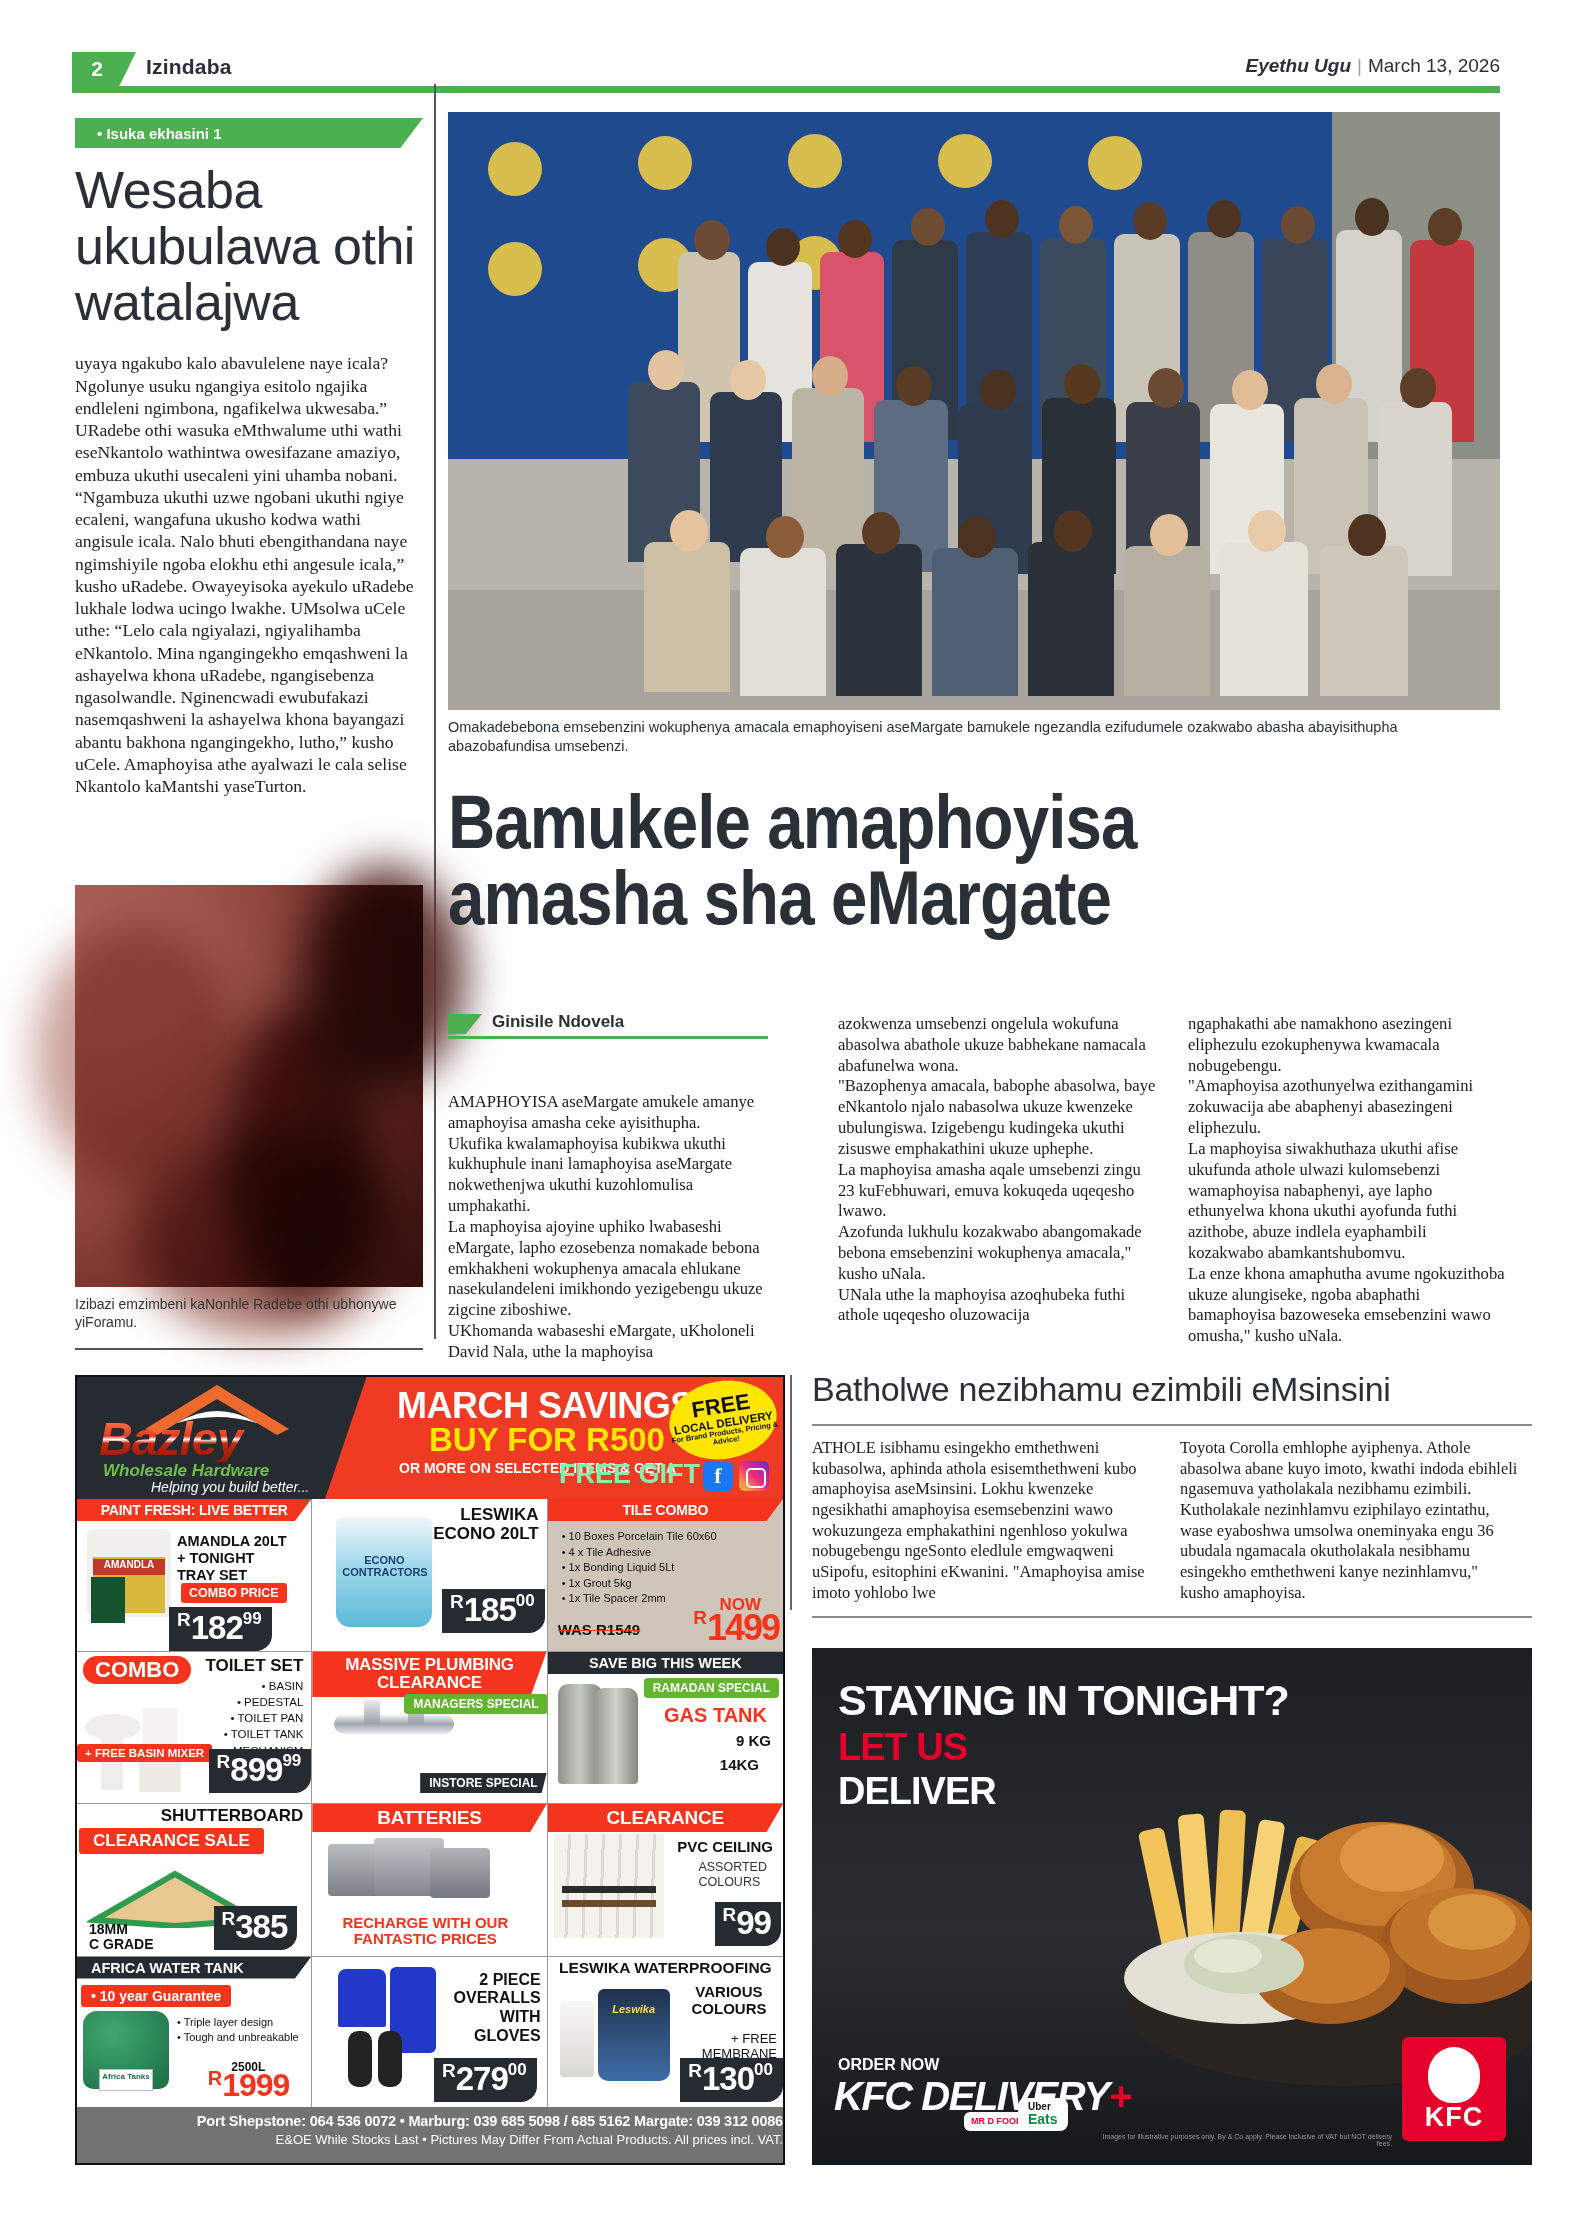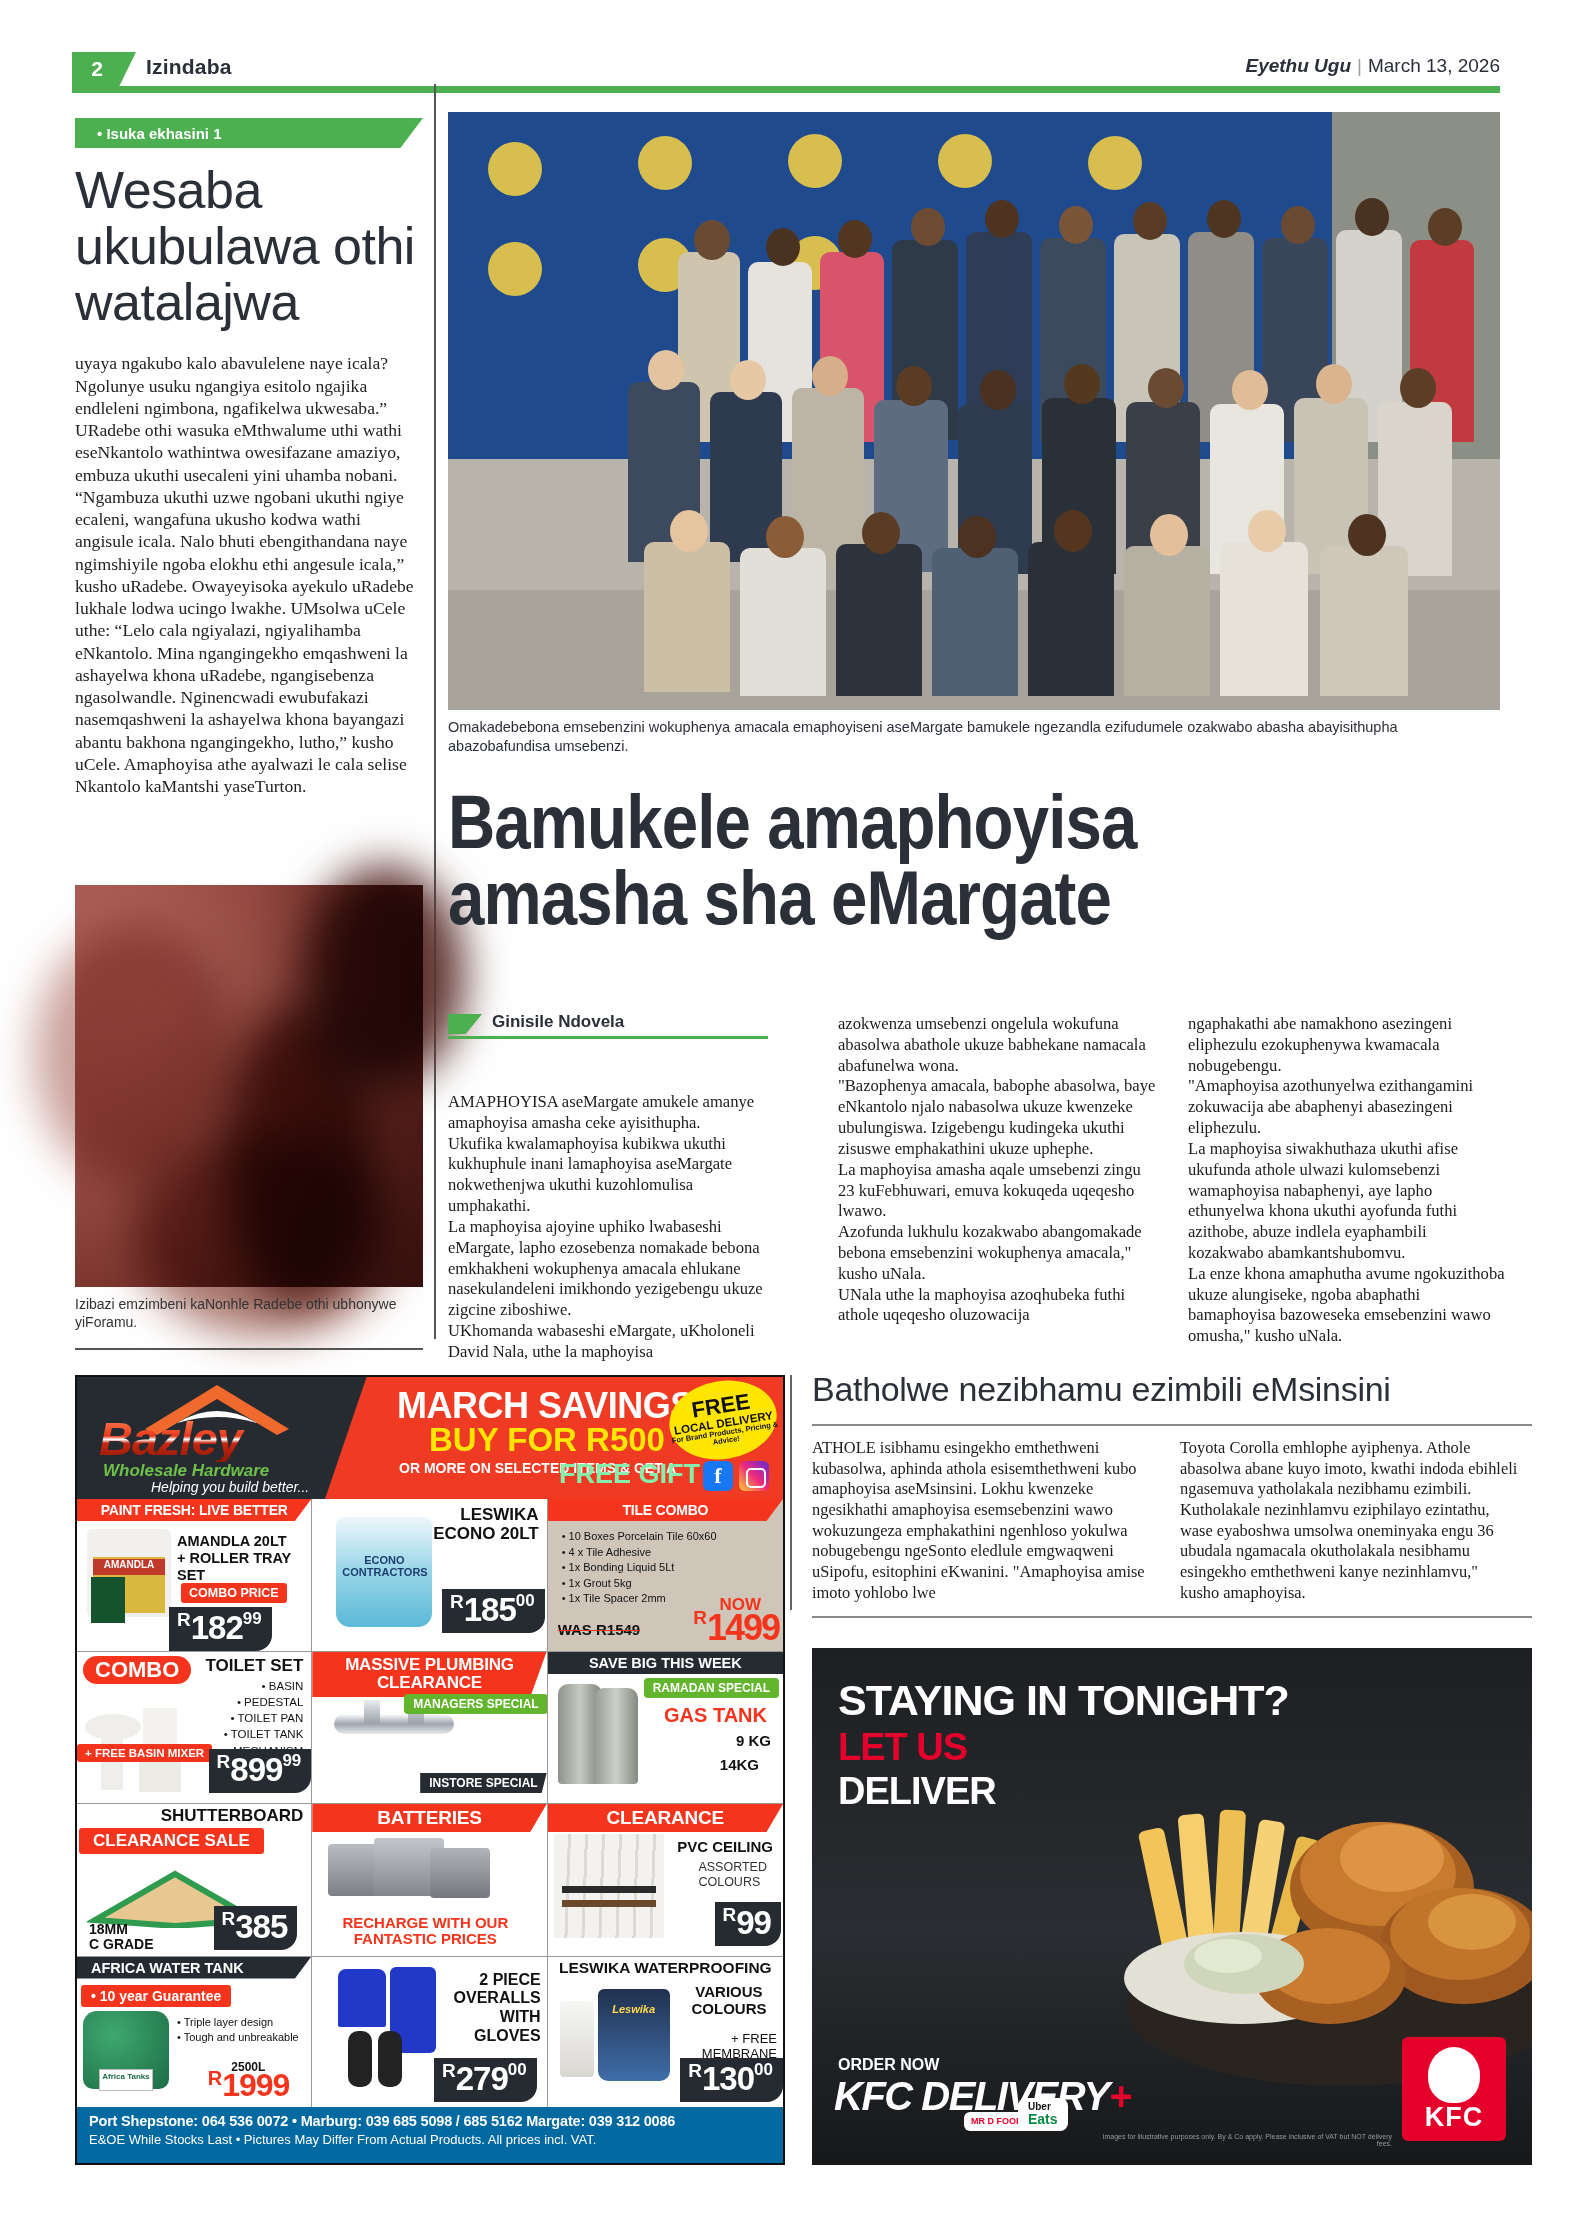--- a/index.html
+++ b/index.html
@@ -194,22 +194,22 @@
   .darkpill {
     position: absolute; background: #262b31; color: #fff; font-weight: bold; font-size: 12px;
     padding: 3px 9px; white-space: nowrap; clip-path: polygon(0 0, 100% 0, 96% 100%, 0 100%);
   }
   .redpill {
     position: absolute; background: #f4341c; color: #fff; font-weight: bold; font-size: 11.5px;
     padding: 3px 8px; border-radius: 3px; white-space: nowrap;
   }
   .bullets { font-size: 11px; font-weight: normal; color: #111; line-height: 1.42; }
   .ad-footer {
-    position: absolute; left: 0; bottom: 0; width: 706px; height: 56px; background: #0369a1;
-    color: #fff; text-align: left; padding-top: 6px; padding-left: 12px;
+    position: absolute; left: 0; bottom: 0; width: 706px; height: 56px; background: #737373;
+    color: #fff; text-align: right; padding-top: 6px; padding-left: 12px;
   }
   .ad-footer .l1 { font-size: 14.5px; font-weight: bold; letter-spacing: -0.2px; }
   .ad-footer .l2 { font-size: 13px; margin-top: 3px; }
 
   
   .kfc {
     position: absolute; left: 812px; top: 1648px; width: 720px; height: 517px;
     background: linear-gradient(180deg,#1d1f22 0%, #2a2d31 55%, #16181a 100%);
     overflow: hidden;
   }
@@ -416,21 +416,21 @@
     </div>
 
     <div class="grid">
 
       <div class="cell">
         <div class="redtab">PAINT FRESH: LIVE BETTER</div>
         <div style="position:absolute;left:10px;top:30px;width:84px;height:88px;background:#f2f0ec;border-radius:6px;"></div>
         <div style="position:absolute;left:16px;top:58px;width:72px;height:56px;background:#d8b83d;"></div>
         <div style="position:absolute;left:16px;top:60px;width:72px;height:16px;background:#c0392b;font-size:10px;color:#fff;font-weight:bold;text-align:center;">AMANDLA</div>
         <div style="position:absolute;left:14px;top:78px;width:34px;height:46px;background:#14532d;"></div>
-        <div style="position:absolute;left:100px;top:34px;width:118px;font-size:14.5px;font-weight:bold;color:#111;line-height:1.18;">AMANDLA 20LT + ROLLER TRAY SET</div>
+        <div style="position:absolute;left:100px;top:34px;width:118px;font-size:14.5px;font-weight:bold;color:#111;line-height:1.18;">AMANDLA 20LT + TONIGHT TRAY SET</div>
         <div class="redpill" style="left:104px;top:84px;font-size:12.5px;">COMBO PRICE</div>
         <div class="pricetag" style="left:92px;top:108px;">
           <span class="rand">R</span><span class="big">182</span><span class="cents">99</span>
         </div>
       </div>
 
       <div class="cell">
         <div style="position:absolute;right:8px;top:6px;width:110px;font-size:17px;font-weight:bold;color:#111;text-align:right;line-height:1.12;">LESWIKA ECONO 20LT</div>
         <div style="position:absolute;left:24px;top:18px;width:96px;height:110px;background:linear-gradient(180deg,#eef7fb 0%, #9fd8ea 45%, #5bb9d8 100%);border-radius:8px 8px 14px 14px;"></div>
         <div style="position:absolute;left:30px;top:56px;width:84px;font-size:11px;font-weight:bold;color:#1c3f6e;text-align:center;line-height:1.05;">

